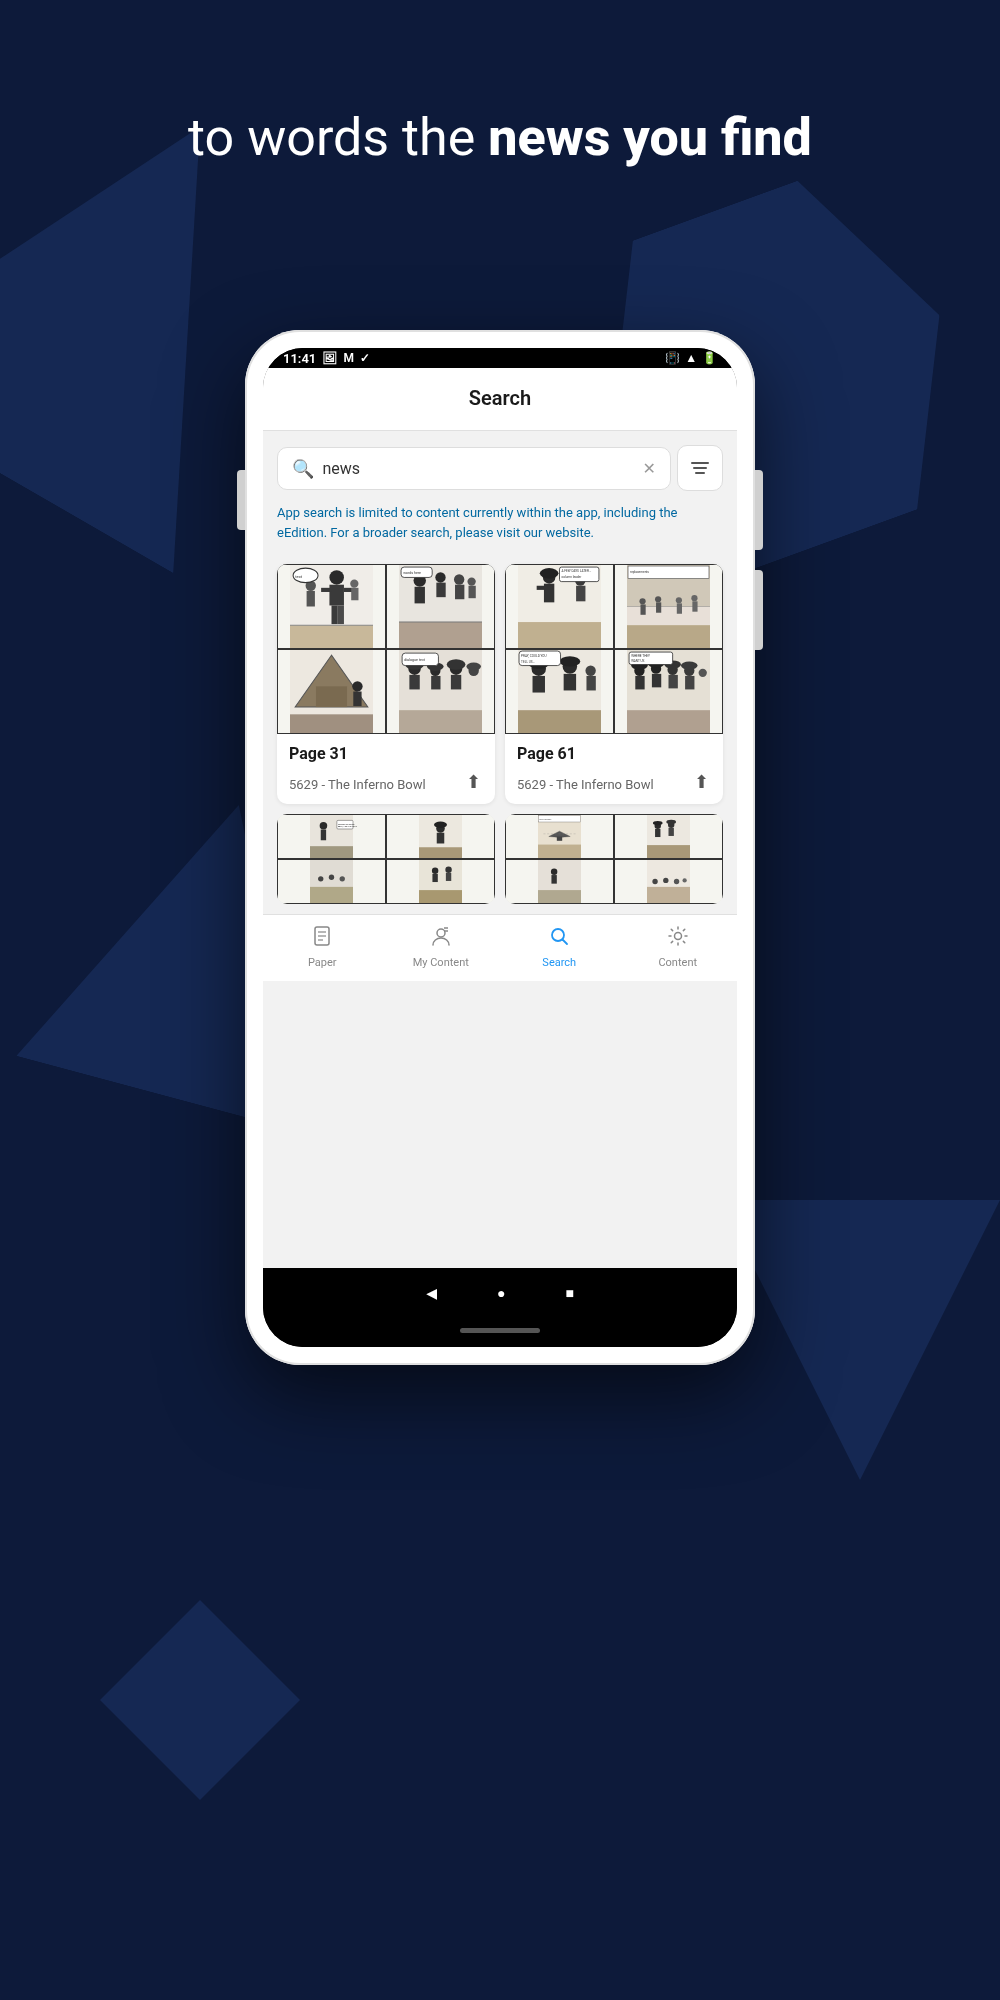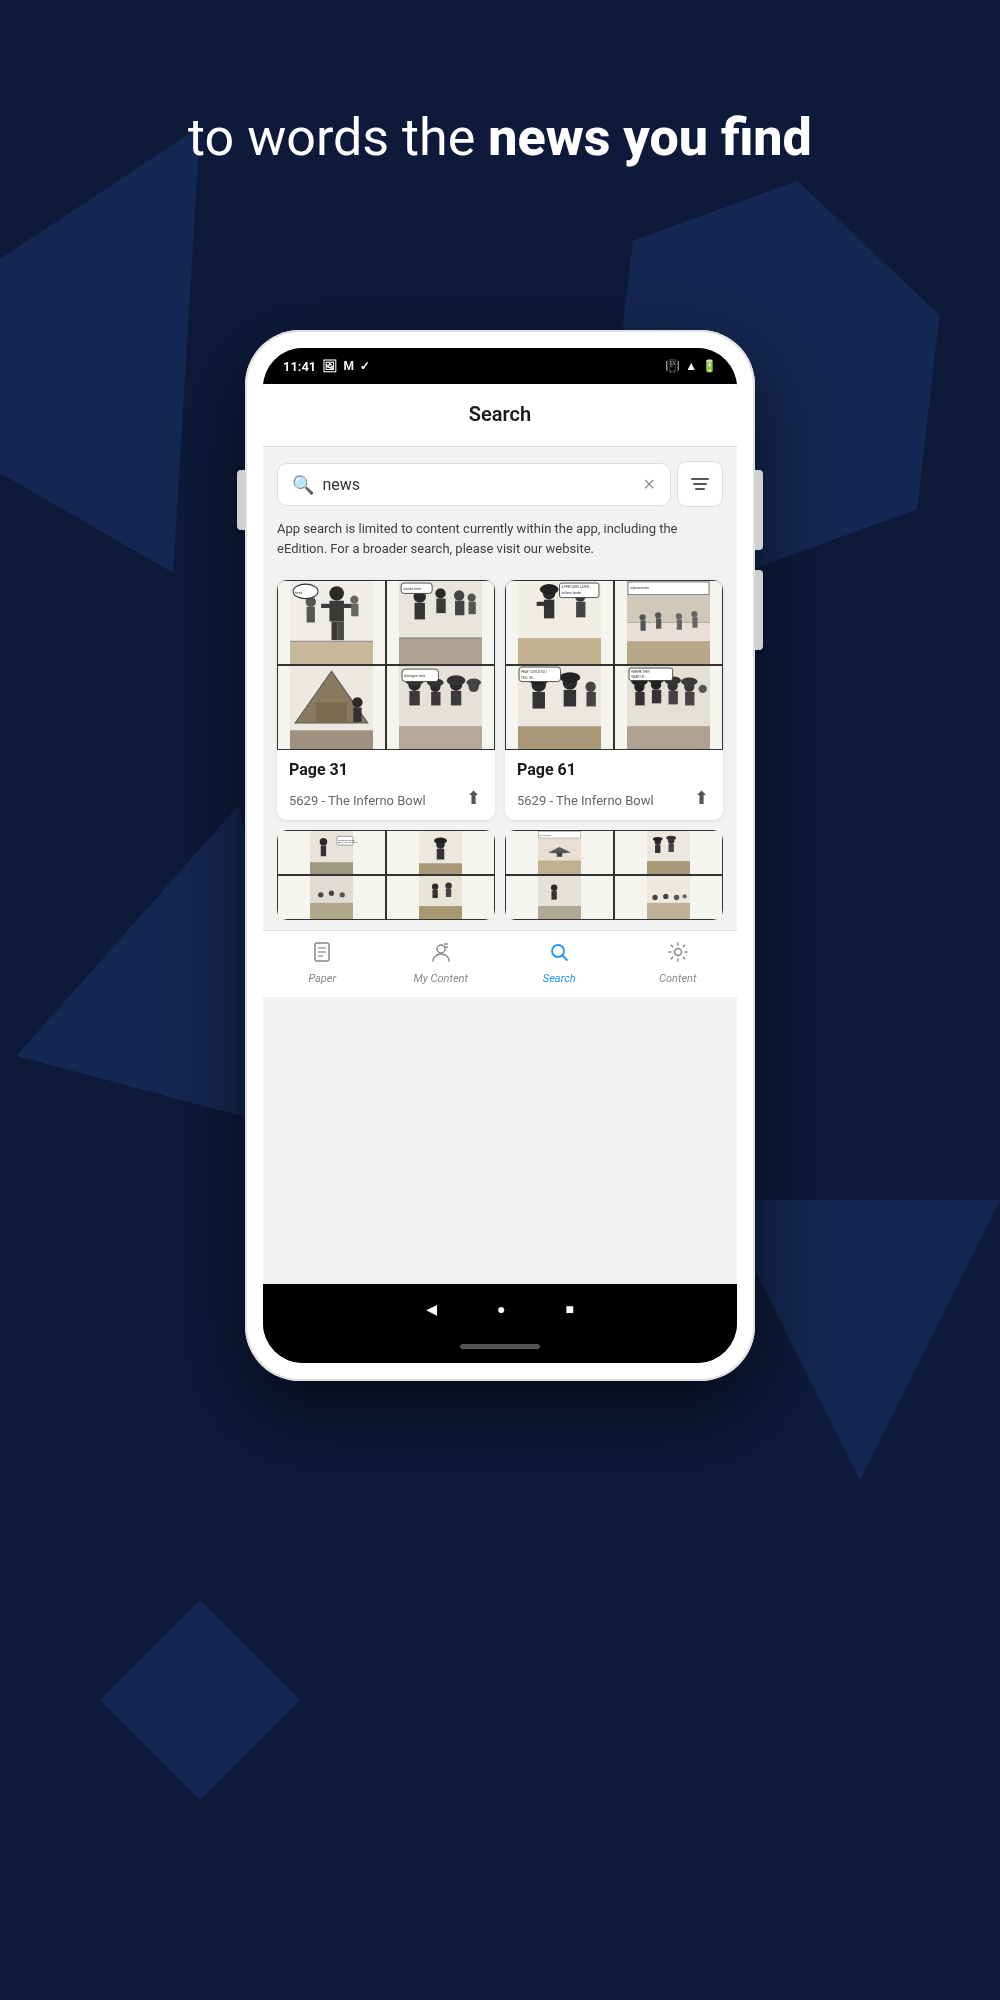--- a/index.html
+++ b/index.html
@@ -123,21 +123,21 @@
       background: #000;
       border-radius: 40px;
       overflow: hidden;
       position: relative;
     }
 
     
     .status-bar {
       background: #000;
       color: white;
-      height: 36px;
+      height: 20px;
       display: flex;
       align-items: center;
       justify-content: space-between;
       padding: 0 20px;
       font-size: 13px;
       font-weight: 600;
     }
     .status-left { display: flex; align-items: center; gap: 6px; }
     .status-right { display: flex; align-items: center; gap: 5px; }
     .status-icon { font-size: 12px; }
@@ -217,21 +217,21 @@
       border-radius: 2px;
     }
     .filter-line-1 { width: 18px; height: 2px; }
     .filter-line-2 { width: 14px; height: 2px; }
     .filter-line-3 { width: 10px; height: 2px; }
 
     
     .search-notice {
       padding: 12px 14px 14px;
       font-size: 13px;
-      color: #404040;
+      color: #0369a1;
       line-height: 1.5;
     }
 
     
     .results-grid {
       display: grid;
       grid-template-columns: 1fr 1fr;
       gap: 10px;
       padding: 0 14px 10px;
     }
@@ -315,21 +315,20 @@
     .nav-icon {
       font-size: 22px;
       color: #888;
     }
     .nav-icon.active {
       color: #2196F3;
     }
     .nav-label {
       font-size: 11px;
       color: #888;
-      font-style: italic;
     }
     .nav-label.active {
       color: #2196F3;
     }
 
     
     .android-nav {
       background: #000;
       height: 50px;
       display: flex;

